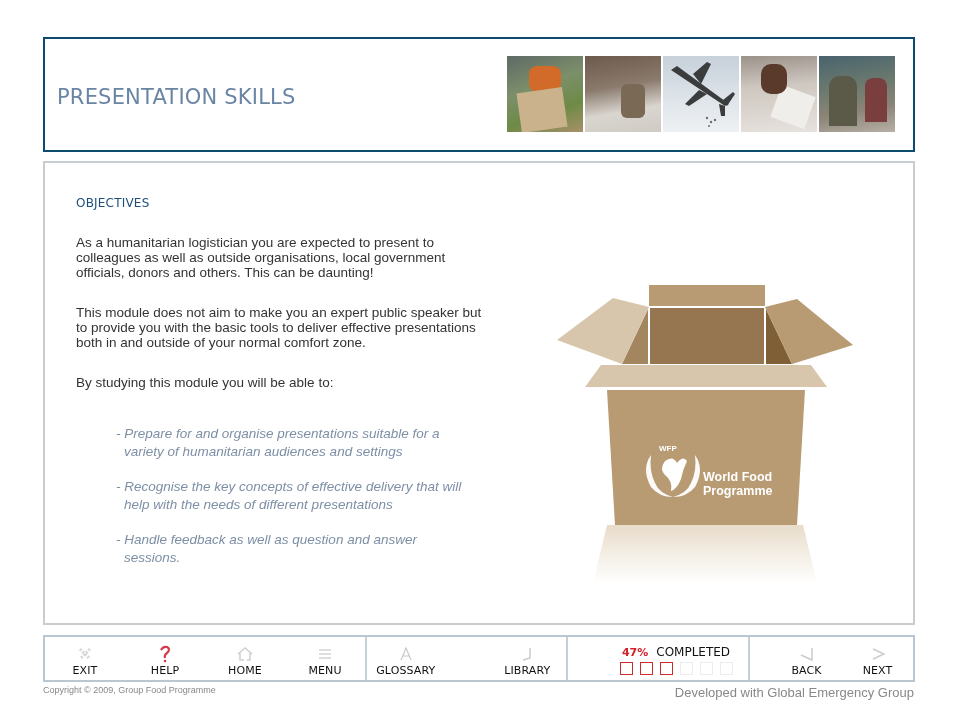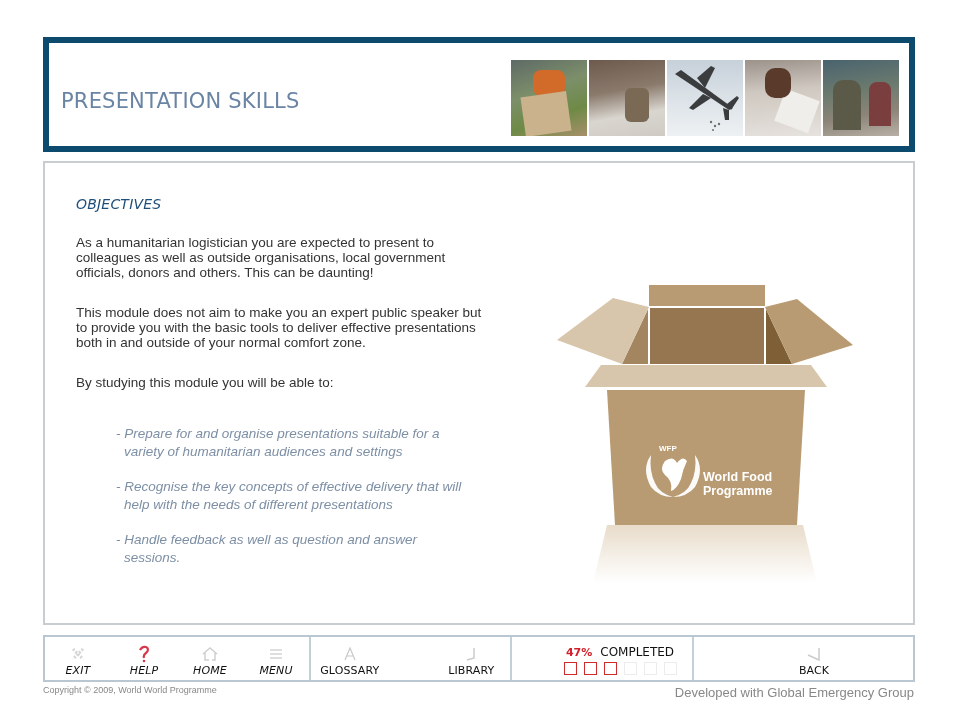--- a/index.html
+++ b/index.html
@@ -2,21 +2,21 @@
 <html><head>
 <meta charset="utf-8">
 <style>
   * { box-sizing: border-box; margin: 0; padding: 0; }
   html, body { width: 960px; height: 720px; background: #ffffff; overflow: hidden; }
   body { position: relative; font-family: "Liberation Sans", sans-serif; }
 
   
   .header {
     position: absolute; left: 43px; top: 37px; width: 872px; height: 115px;
-    border: 6px solid #0c4a6e; background: #ffffff;
+    border: 2px solid #0c4a6e; background: #ffffff;
   }
   .header-title {
     position: absolute; left: 12px; top: 46px;
     font-family: "DejaVu Sans", sans-serif; font-size: 21px; letter-spacing: 0.2px;
     color: #6a84a4; font-weight: normal;
   }
   .photo-strip { position: absolute; left: 462px; top: 17px; display: flex; gap: 2px; }
   .photo { width: 76px; height: 76px; position: relative; overflow: hidden; }
   .photo-1 { background: linear-gradient(160deg, #5e6a66 0%, #7c8f6a 40%, #6e8a46 70%, #a8906a 100%); }
   .photo-1::after { content:""; position:absolute; left:12px; top:34px; width:46px; height:40px; background:#c9b28c; transform: rotate(-8deg); }
@@ -32,21 +32,21 @@
   .photo-5::after { content:""; position:absolute; left:10px; top:20px; width:28px; height:50px; background:#5b5a48; border-radius: 10px 10px 0 0; }
   .photo-5::before { content:""; position:absolute; left:46px; top:22px; width:22px; height:44px; background:#7a3e3e; border-radius: 8px 8px 0 0; }
 
   
   .content {
     position: absolute; left: 43px; top: 161px; width: 872px; height: 464px;
     border: 2px solid #c8cdd1; background: #ffffff;
   }
   .content-title {
     position: absolute; left: 31px; top: 33px;
-    font-family: "DejaVu Sans", sans-serif; font-size: 14px; color: #1e4e7a; letter-spacing: 0.2px; font-style: italic;
+    font-family: "DejaVu Sans", sans-serif; font-size: 12px; color: #1e4e7a; letter-spacing: 0.2px;
   }
   .para {
     position: absolute; left: 31px; width: 410px;
     font-size: 13.5px; line-height: 15px; color: #333333;
   }
   .p1 { top: 72px; }
   .p2 { top: 142px; }
   .p3 { top: 212px; }
   .objectives { position: absolute; left: 71px; top: 262px; width: 360px; }
   .obj {
@@ -56,21 +56,21 @@
 
   .box-art { position: absolute; left: 510px; top: 120px; width: 300px; height: 310px; }
 
   
   .toolbar {
     position: absolute; left: 43px; top: 635px; width: 872px; height: 47px;
     border: 2px solid #b8c7d1; background: #ffffff; display: flex;
   }
   .tb-group { display: flex; height: 100%; border-right: 2px solid #c4d0d8; }
   .tb-group:last-child { border-right: none; margin-left: 21px; }
-  .g1 { width: 266px; font-style: italic; }
+  .g1 { width: 322px; }
   .g2 { width: 201px; gap: 44px; }
   .g3 { width: 182px; }
   .g4 { flex: 1; }
   .tb-btn {
     flex: 1; display: flex; flex-direction: column; align-items: center; justify-content: flex-end;
     padding-bottom: 3px; cursor: pointer;
   }
   .tb-icon { height: 20px; display: flex; align-items: center; justify-content: center; }
   .tb-label {
     font-family: "DejaVu Sans", sans-serif; font-size: 11px; color: #111111; letter-spacing: 0.1px;
@@ -245,17 +245,25 @@
 
   <div class="tb-group g4">
     <div class="tb-btn">
       <span class="tb-icon">
         <svg width="18" height="16" viewBox="0 0 18 16">
             <path d="M14 2 L14 14 L3 9" stroke="#cccccc" stroke-width="1.5" fill="none"></path>
           </svg>
       </span>
       <span class="tb-label">BACK</span>
     </div>
+    <div class="tb-btn">
+      <span class="tb-icon">
+        <svg width="18" height="16" viewBox="0 0 18 16">
+            <path d="M4 3 L15 8 L4 13" stroke="#cccccc" stroke-width="1.5" fill="none"></path>
+          </svg>
+      </span>
+      <span class="tb-label">NEXT</span>
+    </div>
   </div>
 </div>
 
-<div class="footer-left">Copyright © 2009, World World Programme</div>
+<div class="footer-left">Copyright © 2009, Group Food Programme</div>
 <div class="footer-right">Developed with Global Emergency Group</div>
 
 </body></html>

